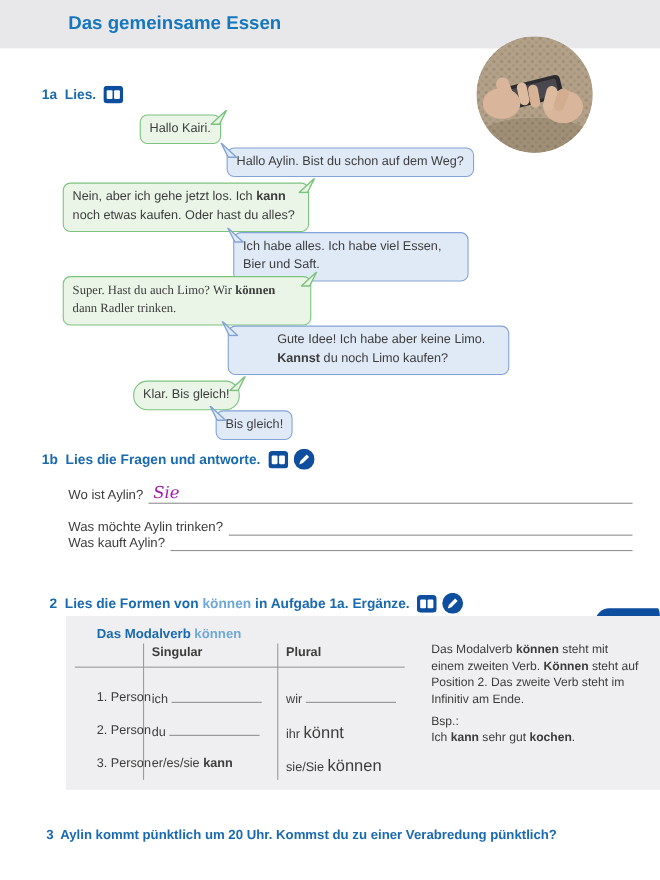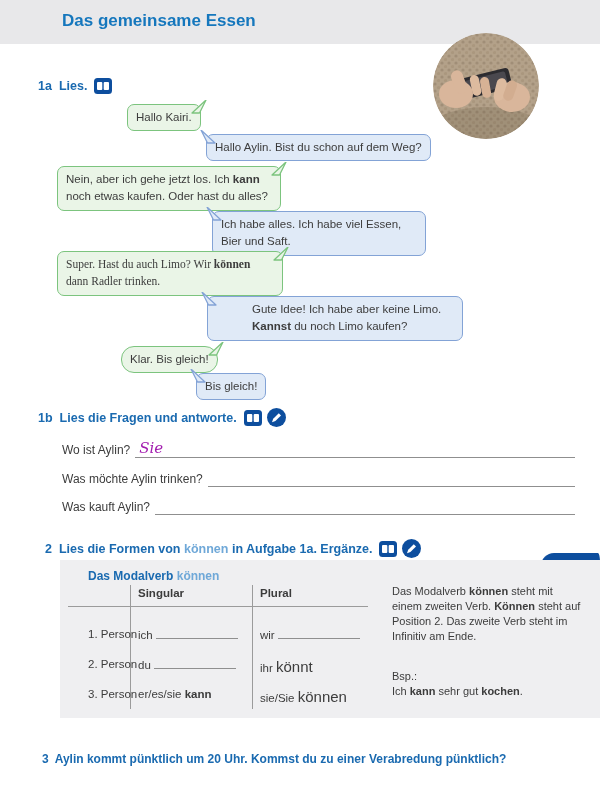--- a/index.html
+++ b/index.html
@@ -50,42 +50,42 @@
   .b6{left:207px;top:296px;width:202px;padding-left:44px;}
   .b7{left:121px;top:346px;white-space:nowrap;border-radius:13px;}
   .b8{left:196px;top:373px;white-space:nowrap;}
 
   
   .qrow{position:absolute;left:62px;right:25px;display:flex;align-items:flex-end;height:18px;font-size:12px;}
   .qrow .qlabel{white-space:nowrap;padding-bottom:1px;}
   .qrow .aline{flex:1;border-bottom:1px solid #8f8f8f;margin-left:5px;height:17px;}
   .qrow .ans{font-family:"DejaVu Serif",serif;font-style:italic;font-size:15px;
              color:#a21caf;padding-left:4px;line-height:17px;display:inline-block;}
-  .q0{top:440px;}.q1{top:469px;}.q2{top:497px;}
+  .q0{top:440px;}.q1{top:469px;}.q2{top:483px;}
 
   
   #rule{position:absolute;left:60px;top:566px;width:482px;height:2.5px;background:#1a5fa8;}
   #alert{position:absolute;left:541px;top:553px;width:59px;height:27px;background:var(--navy);
          border-radius:13px 2px 3px 13px / 13px 9px 10px 13px;
          color:#fff;font-weight:bold;font-size:15px;line-height:27px;padding-left:11px;box-sizing:border-box;}
 
   
   #gbox{position:absolute;left:60px;top:560px;width:533px;height:158px;background:var(--box);font-size:11.5px;padding-left:28px;}
   #gbox .gtitle{position:absolute;left:28px;top:9px;font-weight:bold;color:var(--heading-blue);font-size:12px;}
   #gbox .colhead{position:absolute;top:27px;font-weight:bold;}
   #gbox .ch-s{left:78px;} #gbox .ch-p{left:200px;}
   #gbox .hrule{position:absolute;left:8px;top:46px;width:300px;height:1px;background:var(--rule);}
   #gbox .vline{position:absolute;top:25px;height:124px;width:1px;background:var(--rule);}
   #gbox .v1{left:70px;} #gbox .v2{left:192px;}
   #gbox .rlabel{position:absolute;left:28px;}
   #gbox .cell-s{position:absolute;left:78px;}
   #gbox .cell-p{position:absolute;left:200px;}
   #gbox .r0{top:68px;} #gbox .r1{top:98px;} #gbox .r2{top:128px;}
   #gbox .gnote{position:absolute;left:332px;top:24px;width:192px;font-size:11px;line-height:1.35;}
-  #gbox .gnote .bsp{margin-top:26px;}
+  #gbox .gnote .bsp{margin-top:6px;}
 
   
   .seg.b{font-weight:bold;}
   .seg.hl{color:var(--light-blue);}
   .seg.blank{display:inline-block;width:82px;height:10px;border-bottom:1px solid #8f8f8f;}
   .seg.fill{font-size:15px;}
 
   
   #t3{position:absolute;left:42px;top:750px;display:flex;gap:6px;font-size:12px;
       font-weight:bold;color:var(--heading-blue);line-height:1.6;}

